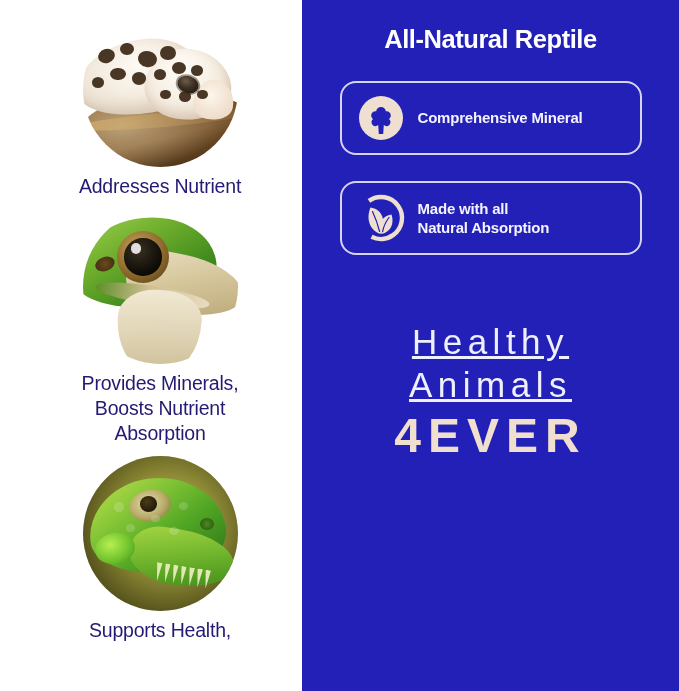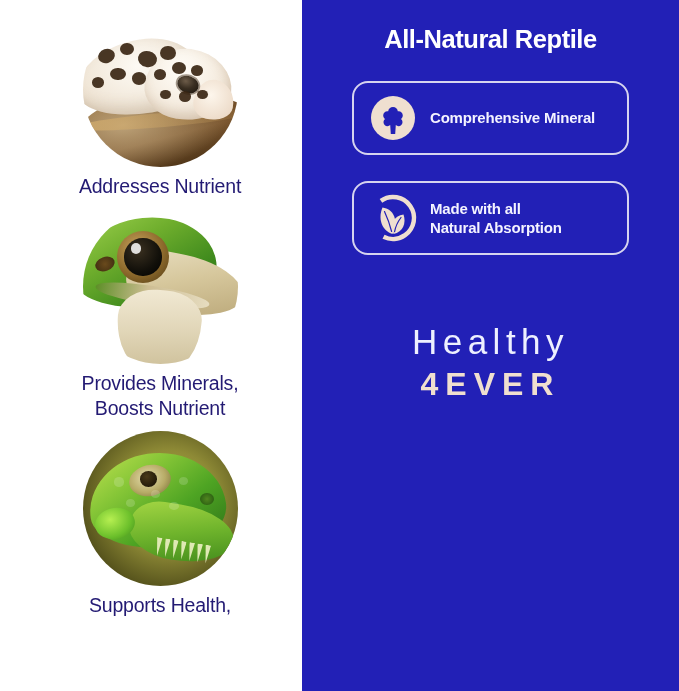--- a/index.html
+++ b/index.html
@@ -289,21 +289,21 @@
     font-weight: bold;
     line-height: 1.22;
     text-align: center;
     letter-spacing: -0.45px;
     margin-top: 24px;
     width: 340px;
   }
 
   .badge {
     margin-top: 26px;
-    width: 277px;
+    width: 302px;
     min-height: 74px;
     border: 2px solid #d6d4ef;
     border-radius: 16px;
     display: flex;
     align-items: center;
     box-sizing: border-box;
     padding: 8px 12px 8px 14px;
     gap: 12px;
   }
   .badge:first-of-type { margin-top: 58px; }
@@ -327,24 +327,25 @@
     text-align: center;
     width: 100%;
   }
   .logo-line {
     color: #eef0ff;
     font-size: 35px;
     font-weight: normal;
     letter-spacing: 5.5px;
     line-height: 1.22;
     white-space: nowrap;
+    text-decoration: underline;
   }
   .logo-brand {
     color: #f0dfcf;
-    font-size: 32px;
+    font-size: 48px;
     font-weight: bold;
     letter-spacing: 7px;
     line-height: 1.18;
     margin-top: 2px;
     white-space: nowrap;
   }
 </style>
 </head>
 <body>
 
@@ -387,20 +388,21 @@
         <div class="frog-lip"></div>
         <div class="frog-throat"></div>
         <div class="frog-nostril"></div>
         <div class="frog-eye-outer"></div>
         <div class="frog-eye-inner"></div>
         <div class="frog-eye-glint"></div>
       </div>
       <div class="caption">
         <span>Provides Minerals,</span><br>
         <span>Boosts Nutrient</span><br>
+        <span>Absorption</span>
       </div>
     </div>
 
     <div class="feature-block" style="margin-top:10px">
       <div class="photo-circle">
         <div class="iguana-bg"></div>
         <div class="iguana-head"></div>
         <div class="iguana-jaw"></div>
         <div class="iguana-cheek"></div>
         <div class="iguana-eye-ring"></div>
@@ -462,17 +464,18 @@
         </svg>
       </span>
       <span class="badge-text">
         <span>Made with all</span>
         <span class="line2">Natural Absorption</span>
       </span>
     </div>
 
     <div class="logo">
       <div class="logo-line">Healthy</div>
+      <div class="logo-line">Animals</div>
       <div class="logo-brand">4EVER</div>
     </div>
 
   </div>
 </div>
 
 </body></html>

